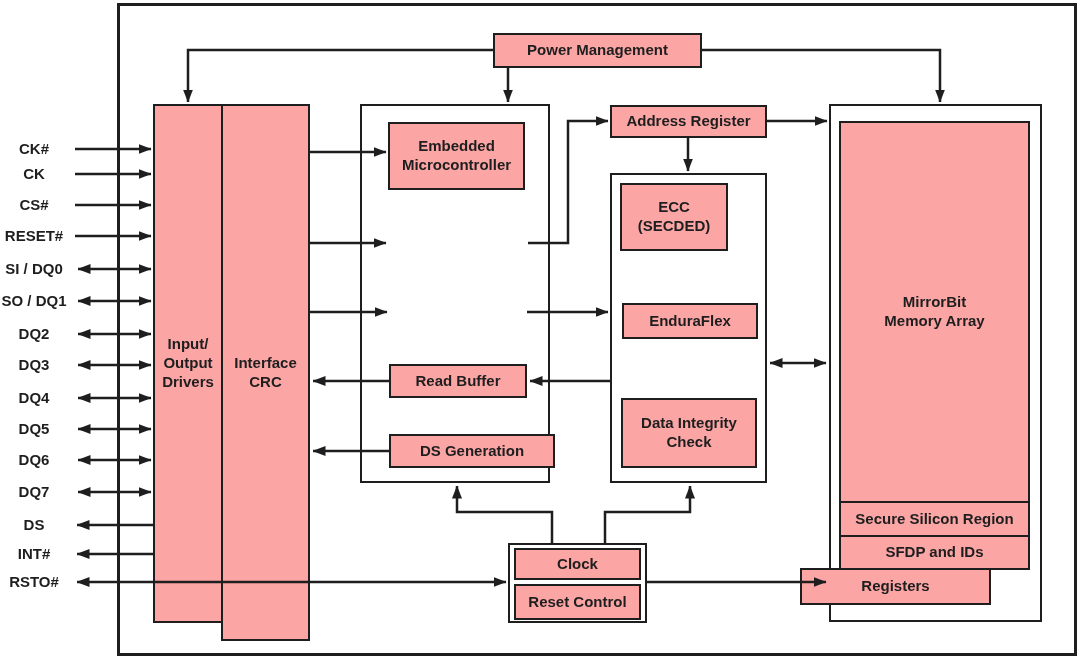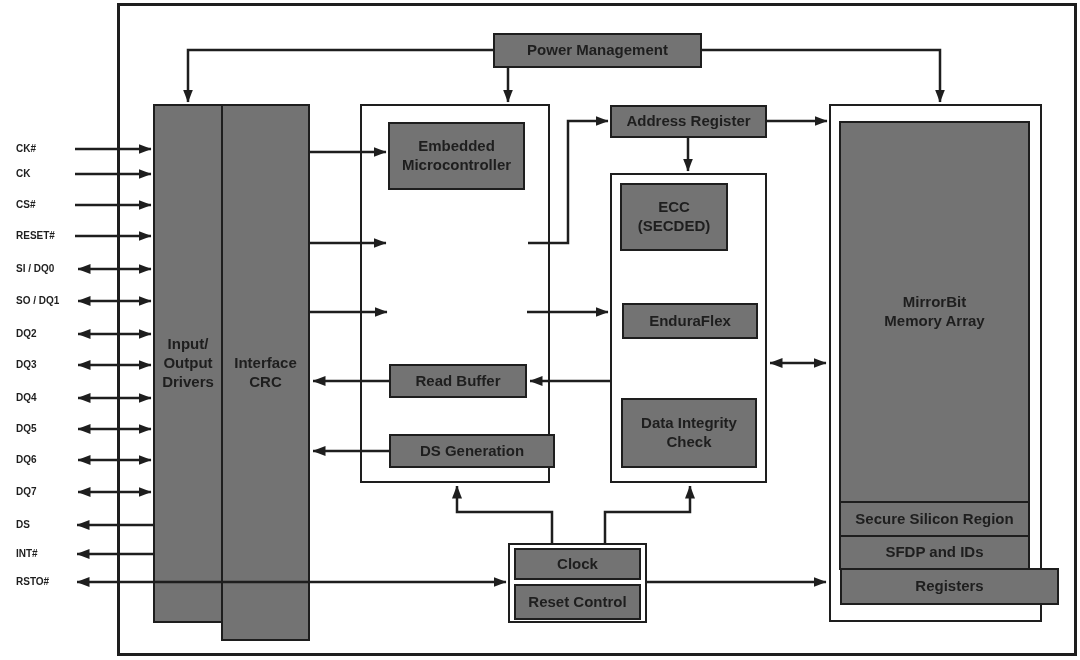--- a/index.html
+++ b/index.html
@@ -6,28 +6,28 @@
   .stage{
     position:relative;width:1080px;height:660px;background:#ffffff;overflow:hidden;
     font-family:"Liberation Sans","DejaVu Sans",sans-serif;
     font-weight:bold;color:#1e1e1e;
   }
   .chip-border{
     position:absolute;left:117px;top:3px;width:960px;height:653px;
     border:3px solid #1e1e1e;box-sizing:border-box;background:transparent;
   }
   .box{
-    position:absolute;border:2px solid #1e1e1e;box-sizing:border-box;background:#737373;
+    position:absolute;border:2px solid #1e1e1e;box-sizing:border-box;background:#fca5a5;
     display:flex;align-items:center;justify-content:center;text-align:center;
     font-size:15px;line-height:1.25;white-space:pre-line;
   }
   .group{background:#ffffff;}
   .pin-label{
-    position:absolute;left:16px;width:68px;height:20px;line-height:20px;
-    text-align:left;font-size:10px;white-space:nowrap;
+    position:absolute;left:0;width:68px;height:20px;line-height:20px;
+    text-align:center;font-size:15px;white-space:nowrap;
   }
   svg.wires{position:absolute;left:0;top:0;pointer-events:none;}
   svg.wires path{fill:none;stroke:#1e1e1e;stroke-width:2.5;}
 </style>
 </head>
 <body>
 
 <div class="stage">
 
   <div class="chip-border"></div>
@@ -69,21 +69,21 @@
 (SECDED)</div>
   <div class="box" style="left:622px;top:303px;width:136px;height:36px">EnduraFlex</div>
   <div class="box" style="left:621px;top:398px;width:136px;height:70px">Data Integrity
 Check</div>
 
   <div class="box group" style="left:829px;top:104px;width:213px;height:518px"></div>
   <div class="box" style="left:839px;top:121px;width:191px;height:382px">MirrorBit
 Memory Array</div>
   <div class="box" style="left:839px;top:501px;width:191px;height:36px">Secure Silicon Region</div>
   <div class="box" style="left:839px;top:535px;width:191px;height:35px">SFDP and IDs</div>
-  <div class="box" style="left:840px;top:568px;width:219px;height:37px">Registers</div>
+  <div class="box" style="left:800px;top:568px;width:191px;height:37px">Registers</div>
 
   <div class="box group" style="left:508px;top:543px;width:139px;height:80px"></div>
   <div class="box" style="left:514px;top:548px;width:127px;height:32px">Clock</div>
   <div class="box" style="left:514px;top:584px;width:127px;height:36px">Reset Control</div>
 
   <svg class="wires" width="1080" height="660" viewBox="0 0 1080 660">
     <defs>
       <marker id="ah" viewBox="0 0 13 10" refX="12.5" refY="5" markerWidth="13" markerHeight="10" orient="auto-start-reverse" markerUnits="userSpaceOnUse">
         <path d="M0,0 L13,5 L0,10 Z" style="fill:#1e1e1e;stroke:none"></path>
       </marker>

